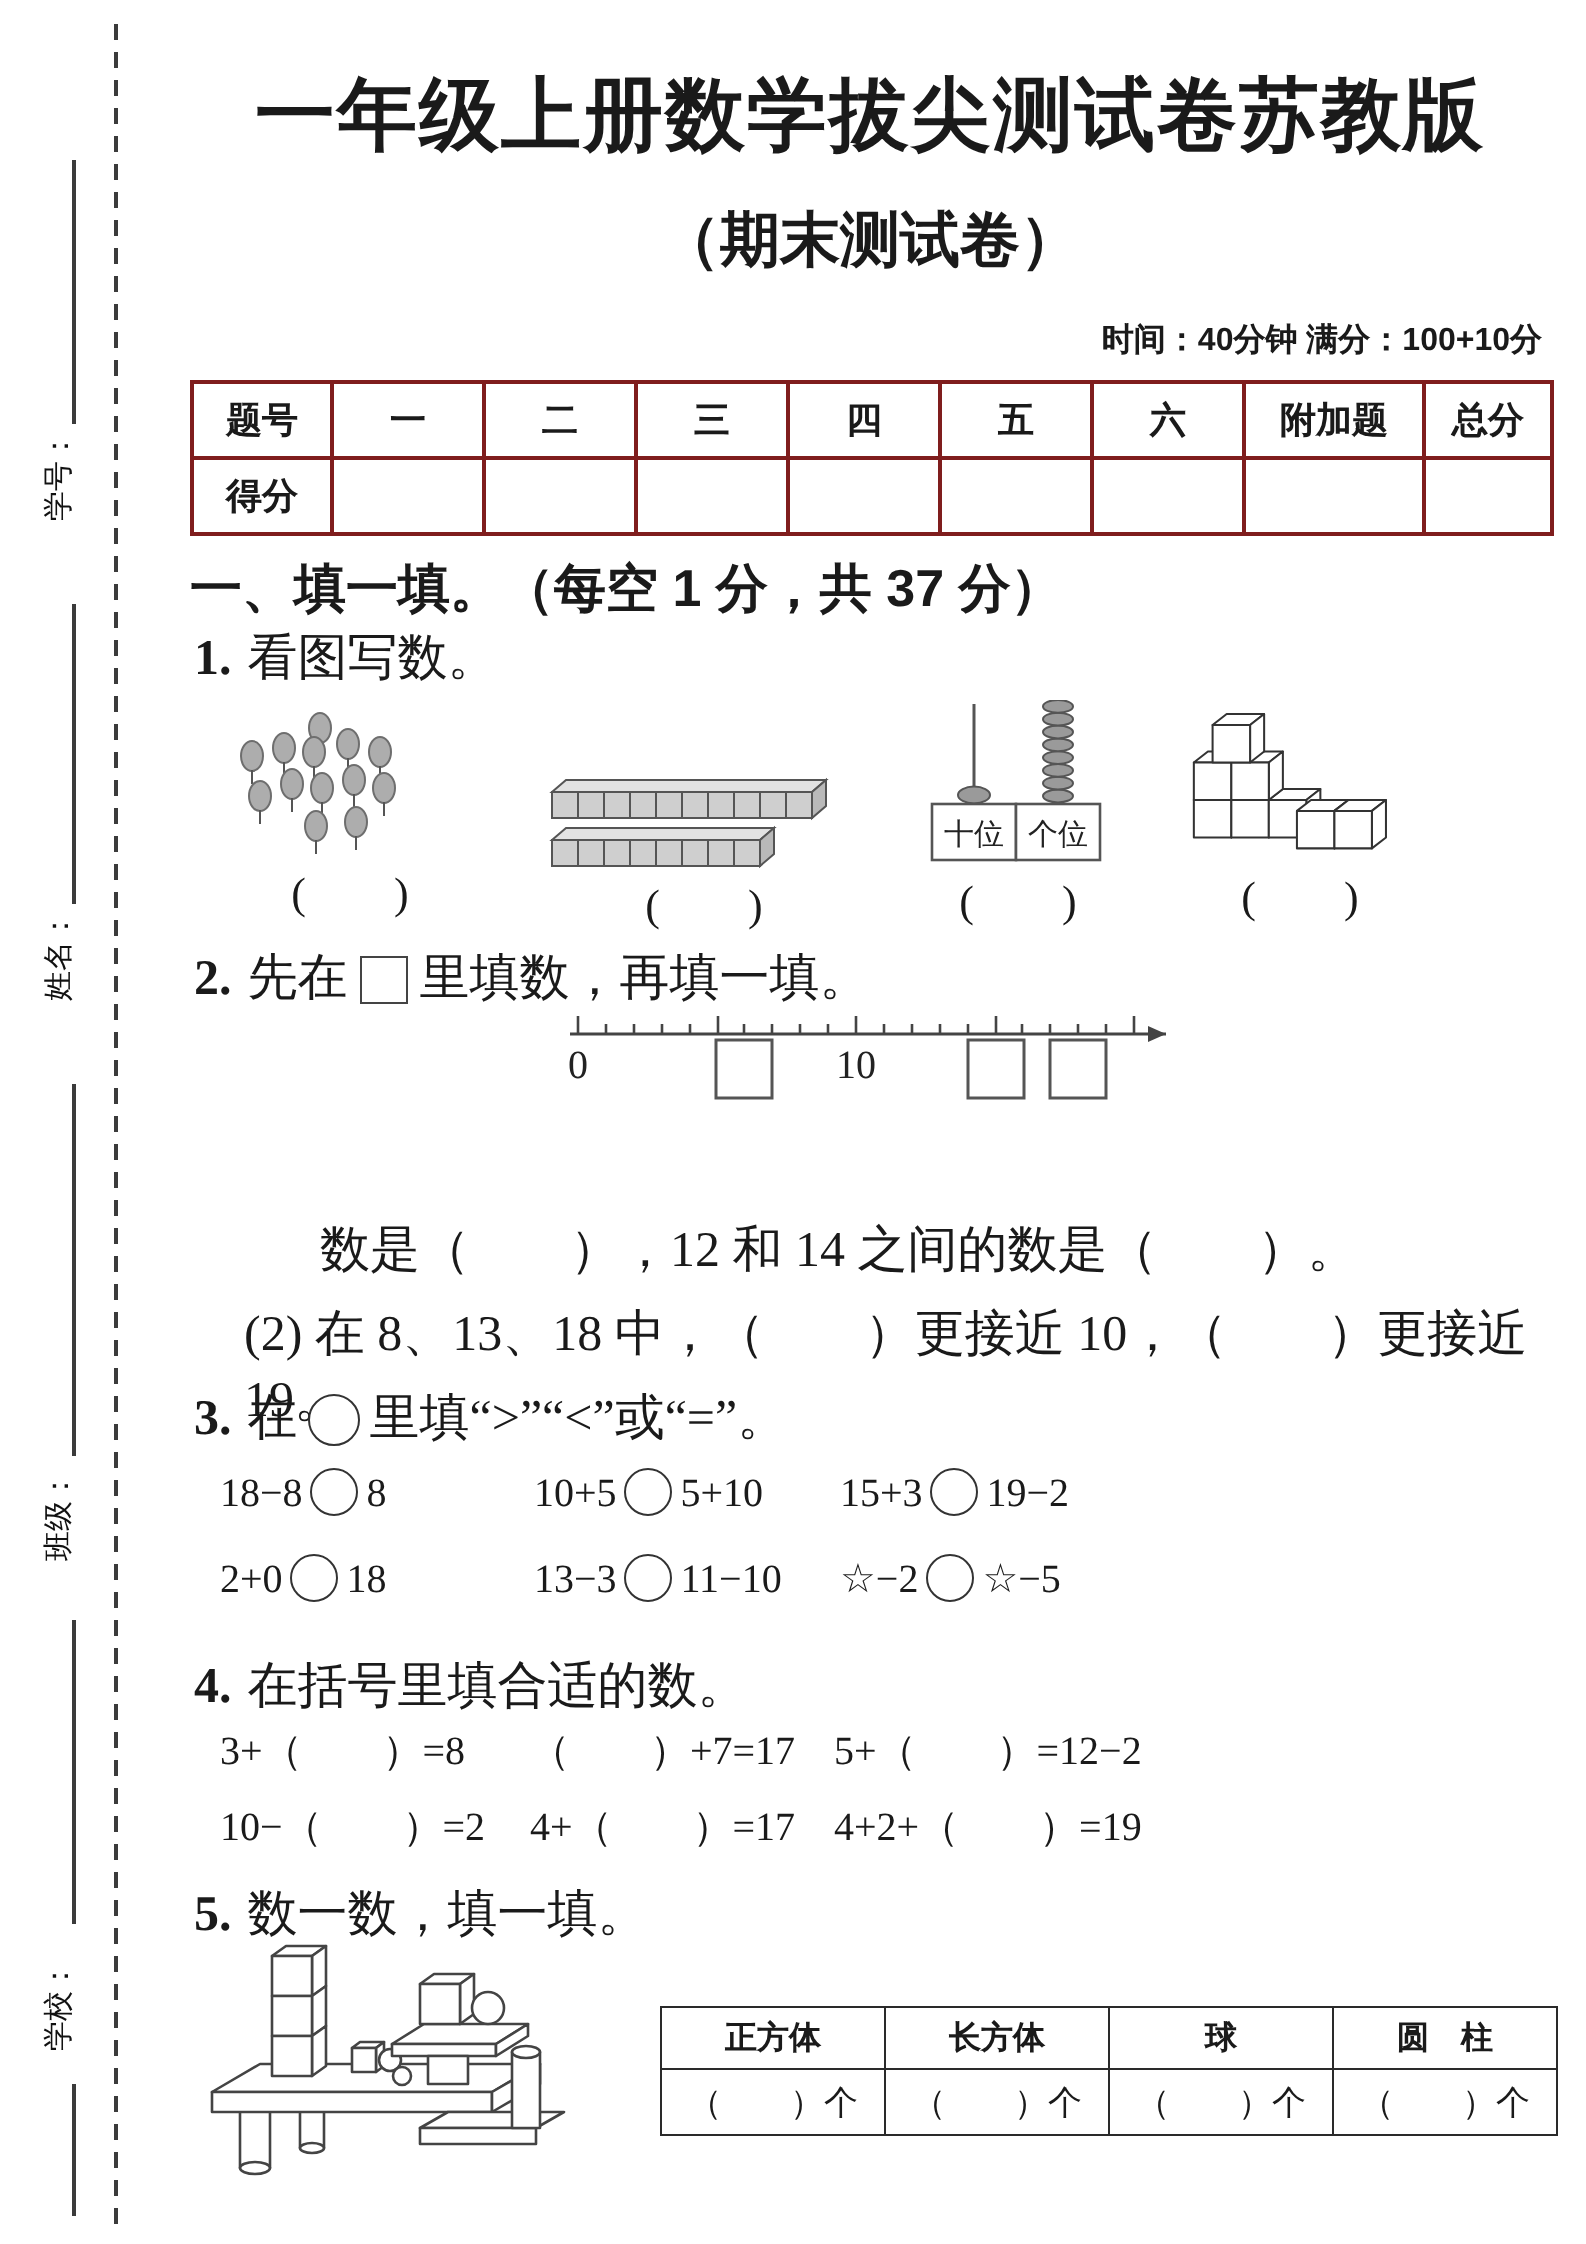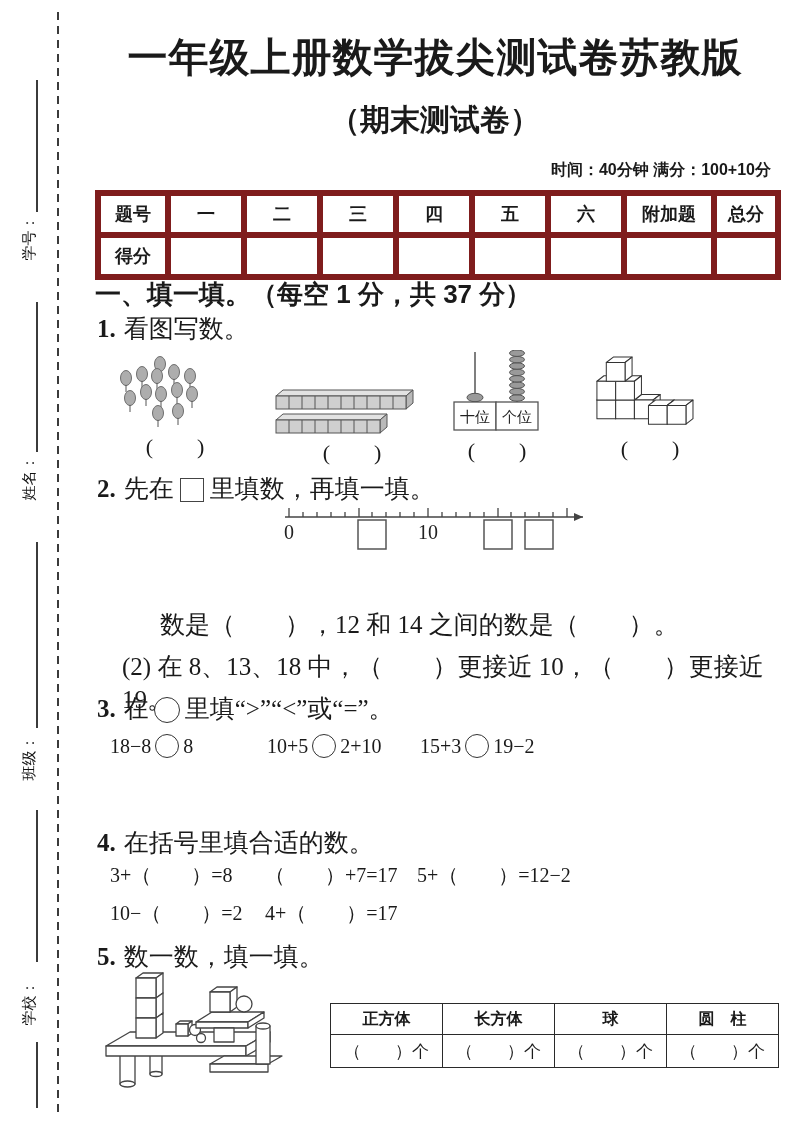--- a/index.html
+++ b/index.html
@@ -18,21 +18,21 @@
   .title{left:95px;top:30px;width:680px;text-align:center;font-size:40px;font-weight:bold;
     font-family:"Liberation Sans",sans-serif;letter-spacing:1px;}
   .subtitle{left:95px;top:100px;width:680px;text-align:center;font-size:30px;font-weight:bold;
     font-family:"Liberation Sans",sans-serif;}
   .meta{left:95px;top:160px;width:676px;text-align:right;font-size:16px;font-weight:bold;
     font-family:"Liberation Sans",sans-serif;}
 
   
   .score-table{left:95px;top:190px;}
   table.score{border-collapse:collapse;table-layout:fixed;width:680px;}
-  table.score th,table.score td{border:6px solid #7f1d1d;height:36px;text-align:center;
+  table.score th,table.score td{border:2px solid #7f1d1d;height:36px;text-align:center;
     font-family:"Liberation Sans",sans-serif;font-size:18px;font-weight:bold;padding:0;}
 
   .sec-head{left:95px;top:277px;font-size:26px;font-weight:bold;
     font-family:"Liberation Sans",sans-serif;}
 
   .q-line{font-size:25px;}
   .q-num{font-weight:bold;margin-right:8px;}
   .fig{text-align:center;}
   .fig-blank{font-size:22px;margin-top:2px;}
 
@@ -206,21 +206,21 @@
         <line x1="43" y1="34" x2="43" y2="47"></line>
           <line x1="56" y1="34" x2="56" y2="47"></line>
         <line x1="69" y1="34" x2="69" y2="47"></line>
           <line x1="82" y1="34" x2="82" y2="47"></line>
         <line x1="95" y1="34" x2="95" y2="47"></line>
       </g>
     </svg>
     <div class="fig-blank">(　　)</div>
   </div>
 
-  <div class="abs fig" style="left:432px;top:350px;width:130px;text-align:center;">
+  <div class="abs fig" style="left:444px;top:350px;width:130px;text-align:center;">
     <svg width="130" height="84" viewBox="0 0 130 84">
       <line x1="43" y1="2" x2="43" y2="52" stroke="#555" stroke-width="1.5"></line>
       <line x1="85" y1="2" x2="85" y2="52" stroke="#555" stroke-width="1.5"></line>
       <ellipse cx="43" cy="47.5" rx="8" ry="4.2" fill="#9a9a9a" stroke="#555"></ellipse>
       <g fill="#9a9a9a" stroke="#555">
         <ellipse cx="85" cy="48" rx="7.5" ry="3.2"></ellipse>
           <ellipse cx="85" cy="41.6" rx="7.5" ry="3.2"></ellipse>
         <ellipse cx="85" cy="35.2" rx="7.5" ry="3.2"></ellipse>
           <ellipse cx="85" cy="28.8" rx="7.5" ry="3.2"></ellipse>
         <ellipse cx="85" cy="22.4" rx="7.5" ry="3.2"></ellipse>
@@ -327,35 +327,41 @@
 
   <div class="abs q-line" style="left:160px;top:608px;">数是（　　），12 和 14 之间的数是（　　）。</div>
   <div class="abs q-line" style="left:122px;top:650px;">(2) 在 8、13、18 中，（　　）更接近 10，（　　）更接近 19。</div>
 
   <div class="abs q-line" style="left:97px;top:692px;">
     <span class="q-num">3.</span><span>在</span><span class="inline-circle"></span><span>里填“&gt;”“&lt;”或“=”。</span>
   </div>
 
   <div class="abs expr-row" style="top:734px;">
     <span class="expr" style="left:15px;"><span>18−8</span><span class="cmp-circle"></span><span>8</span></span>
-    <span class="expr" style="left:172px;"><span>10+5</span><span class="cmp-circle"></span><span>2+10</span></span>
+    <span class="expr" style="left:172px;"><span>10+5</span><span class="cmp-circle"></span><span>5+10</span></span>
     <span class="expr" style="left:325px;"><span>15+3</span><span class="cmp-circle"></span><span>19−2</span></span>
+  </div>
+  <div class="abs expr-row" style="top:777px;">
+    <span class="expr" style="left:15px;"><span>2+0</span><span class="cmp-circle"></span><span>18</span></span>
+    <span class="expr" style="left:172px;"><span>13−3</span><span class="cmp-circle"></span><span>11−10</span></span>
+    <span class="expr" style="left:325px;"><span>☆−2</span><span class="cmp-circle"></span><span>☆−5</span></span>
   </div>
 
   <div class="abs q-line" style="left:97px;top:826px;">
     <span class="q-num">4.</span><span>在括号里填合适的数。</span>
   </div>
   <div class="abs expr-row" style="top:862px;">
     <span class="expr" style="left:15px;">3+（　　）=8</span>
     <span class="expr" style="left:170px;">（　　）+7=17</span>
     <span class="expr" style="left:322px;">5+（　　）=12−2</span>
   </div>
   <div class="abs expr-row" style="top:900px;">
     <span class="expr" style="left:15px;">10−（　　）=2</span>
     <span class="expr" style="left:170px;">4+（　　）=17</span>
+    <span class="expr" style="left:322px;">4+2+（　　）=19</span>
   </div>
 
   <div class="abs q-line" style="left:97px;top:940px;">
     <span class="q-num">5.</span><span>数一数，填一填。</span>
   </div>
 
   <div class="abs" style="left:98px;top:968px;">
     <svg width="215" height="125" viewBox="0 0 215 125">
       <g fill="#fff" stroke="#444" stroke-width="1.3" stroke-linejoin="round">
 

